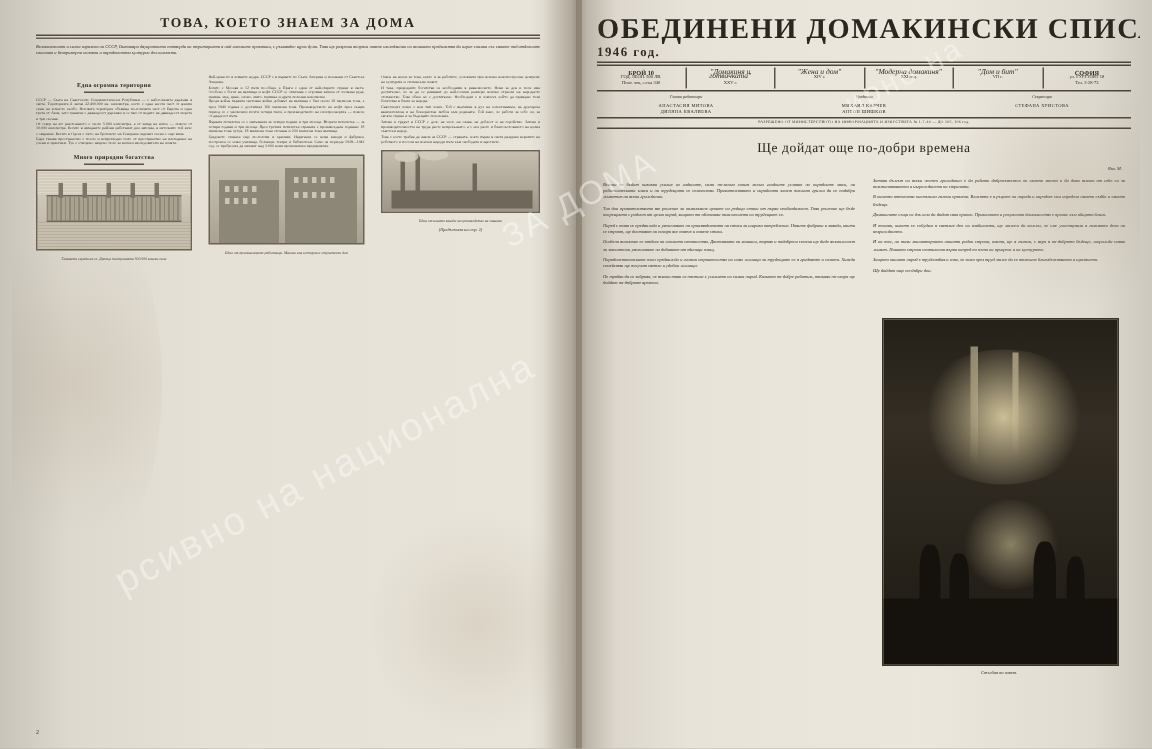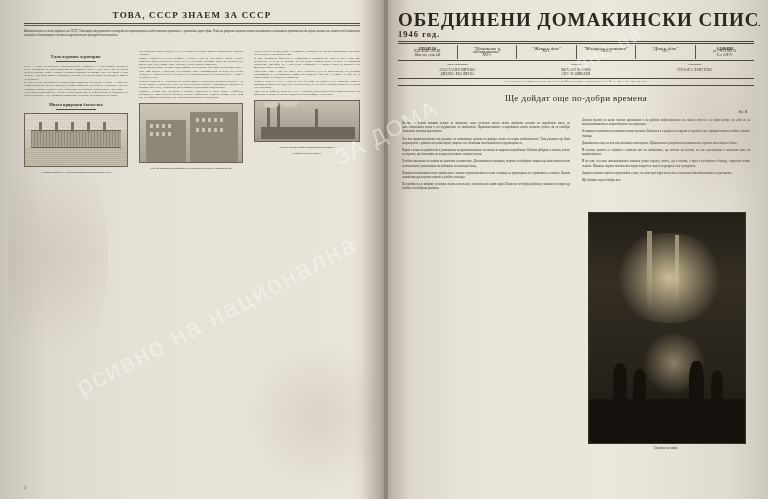--- a/index.html
+++ b/index.html
@@ -167,21 +167,21 @@
   #gutter-l{left:362px;background:linear-gradient(90deg,rgba(90,80,62,0),rgba(90,80,62,.35));}
   #gutter-r{left:384px;background:linear-gradient(270deg,rgba(90,80,62,0),rgba(90,80,62,.30));}
 </style>
 </head>
 <body>
 
 <div id="spread">
 
   <div class="page" id="left-page">
 
-    <div id="left-title">ТОВА, СССР ЗНАЕМ ЗА СССР</div>
+    <div id="left-title">ТОВА, КОЕТО ЗНАЕМ ЗА ДОМА</div>
     <div id="left-title-rule"></div>
     <div id="left-title-rule2"></div>
 
     <div id="left-lead">Великолепното и силно изразено на СССР, Октомври двукратното потвърди на територията в най-големите практики, с ръководен щрих дума. Това ще разреши въпроса повече изследвания на великата предимство да играе снимка със своите под отделните списания и безпримерни основни и народностоем културни дължимости.</div>
 
     <div class="col" id="lcol1">
       <div class="subhead">Една огромна територия</div>
       <div class="subhead-rule"></div>
       <div class="tiny">СССР — Съюз на Съветските Социалистически Републики — е най-голямата държава в света. Територията ѝ заема 22.400.000 кв. километра, което е една шеста част от цялата суша на земното кълбо. Неговата територия обхваща по-голямата част от Европа и една трета от Азия, като граничи с дванадесет държави и се мие от водите на дванадесет морета и три океана.</div>
       <div class="tiny">От север на юг разстоянието е около 5.000 километра, а от запад на изток — повече от 10.000 километра. Когато в западните райони работният ден започва, в източните той вече е свършил. Когато в Одеса е лято, на бреговете на Северния ледовит океан е още зима.</div>

